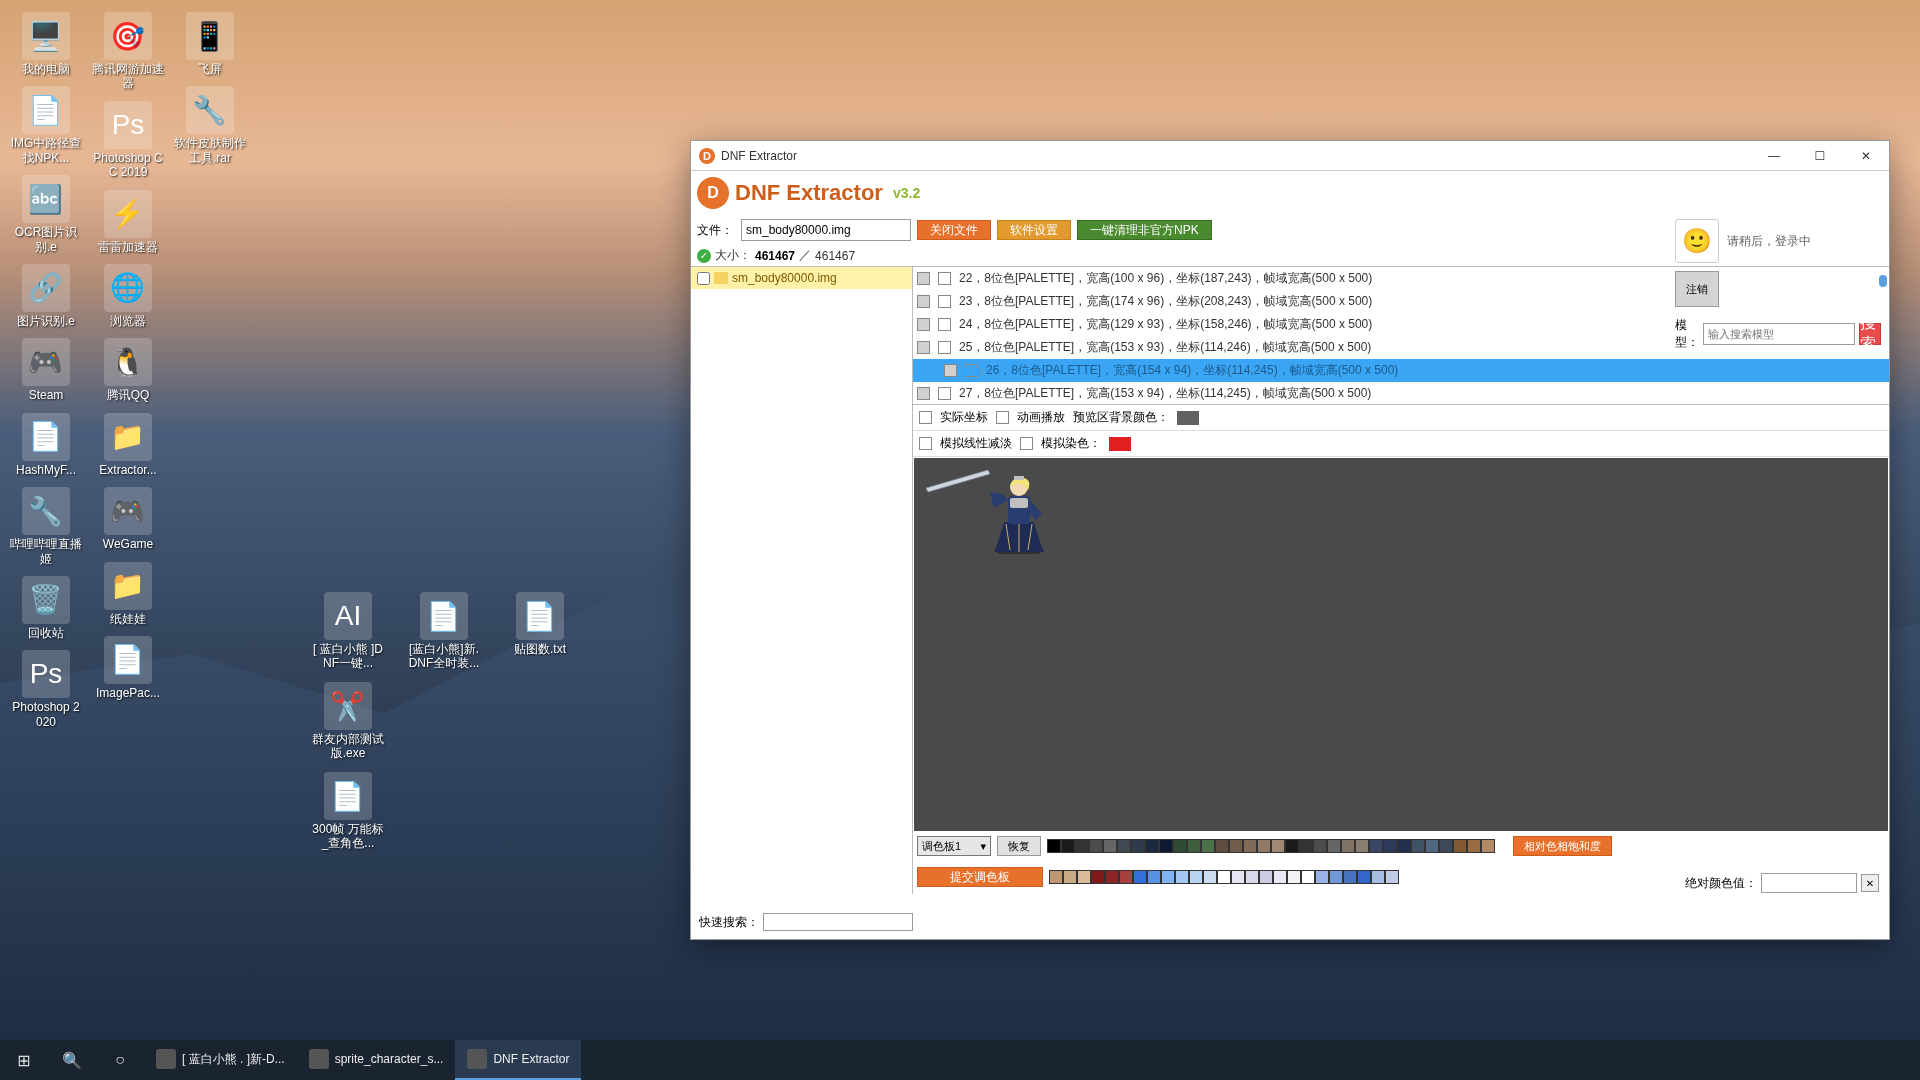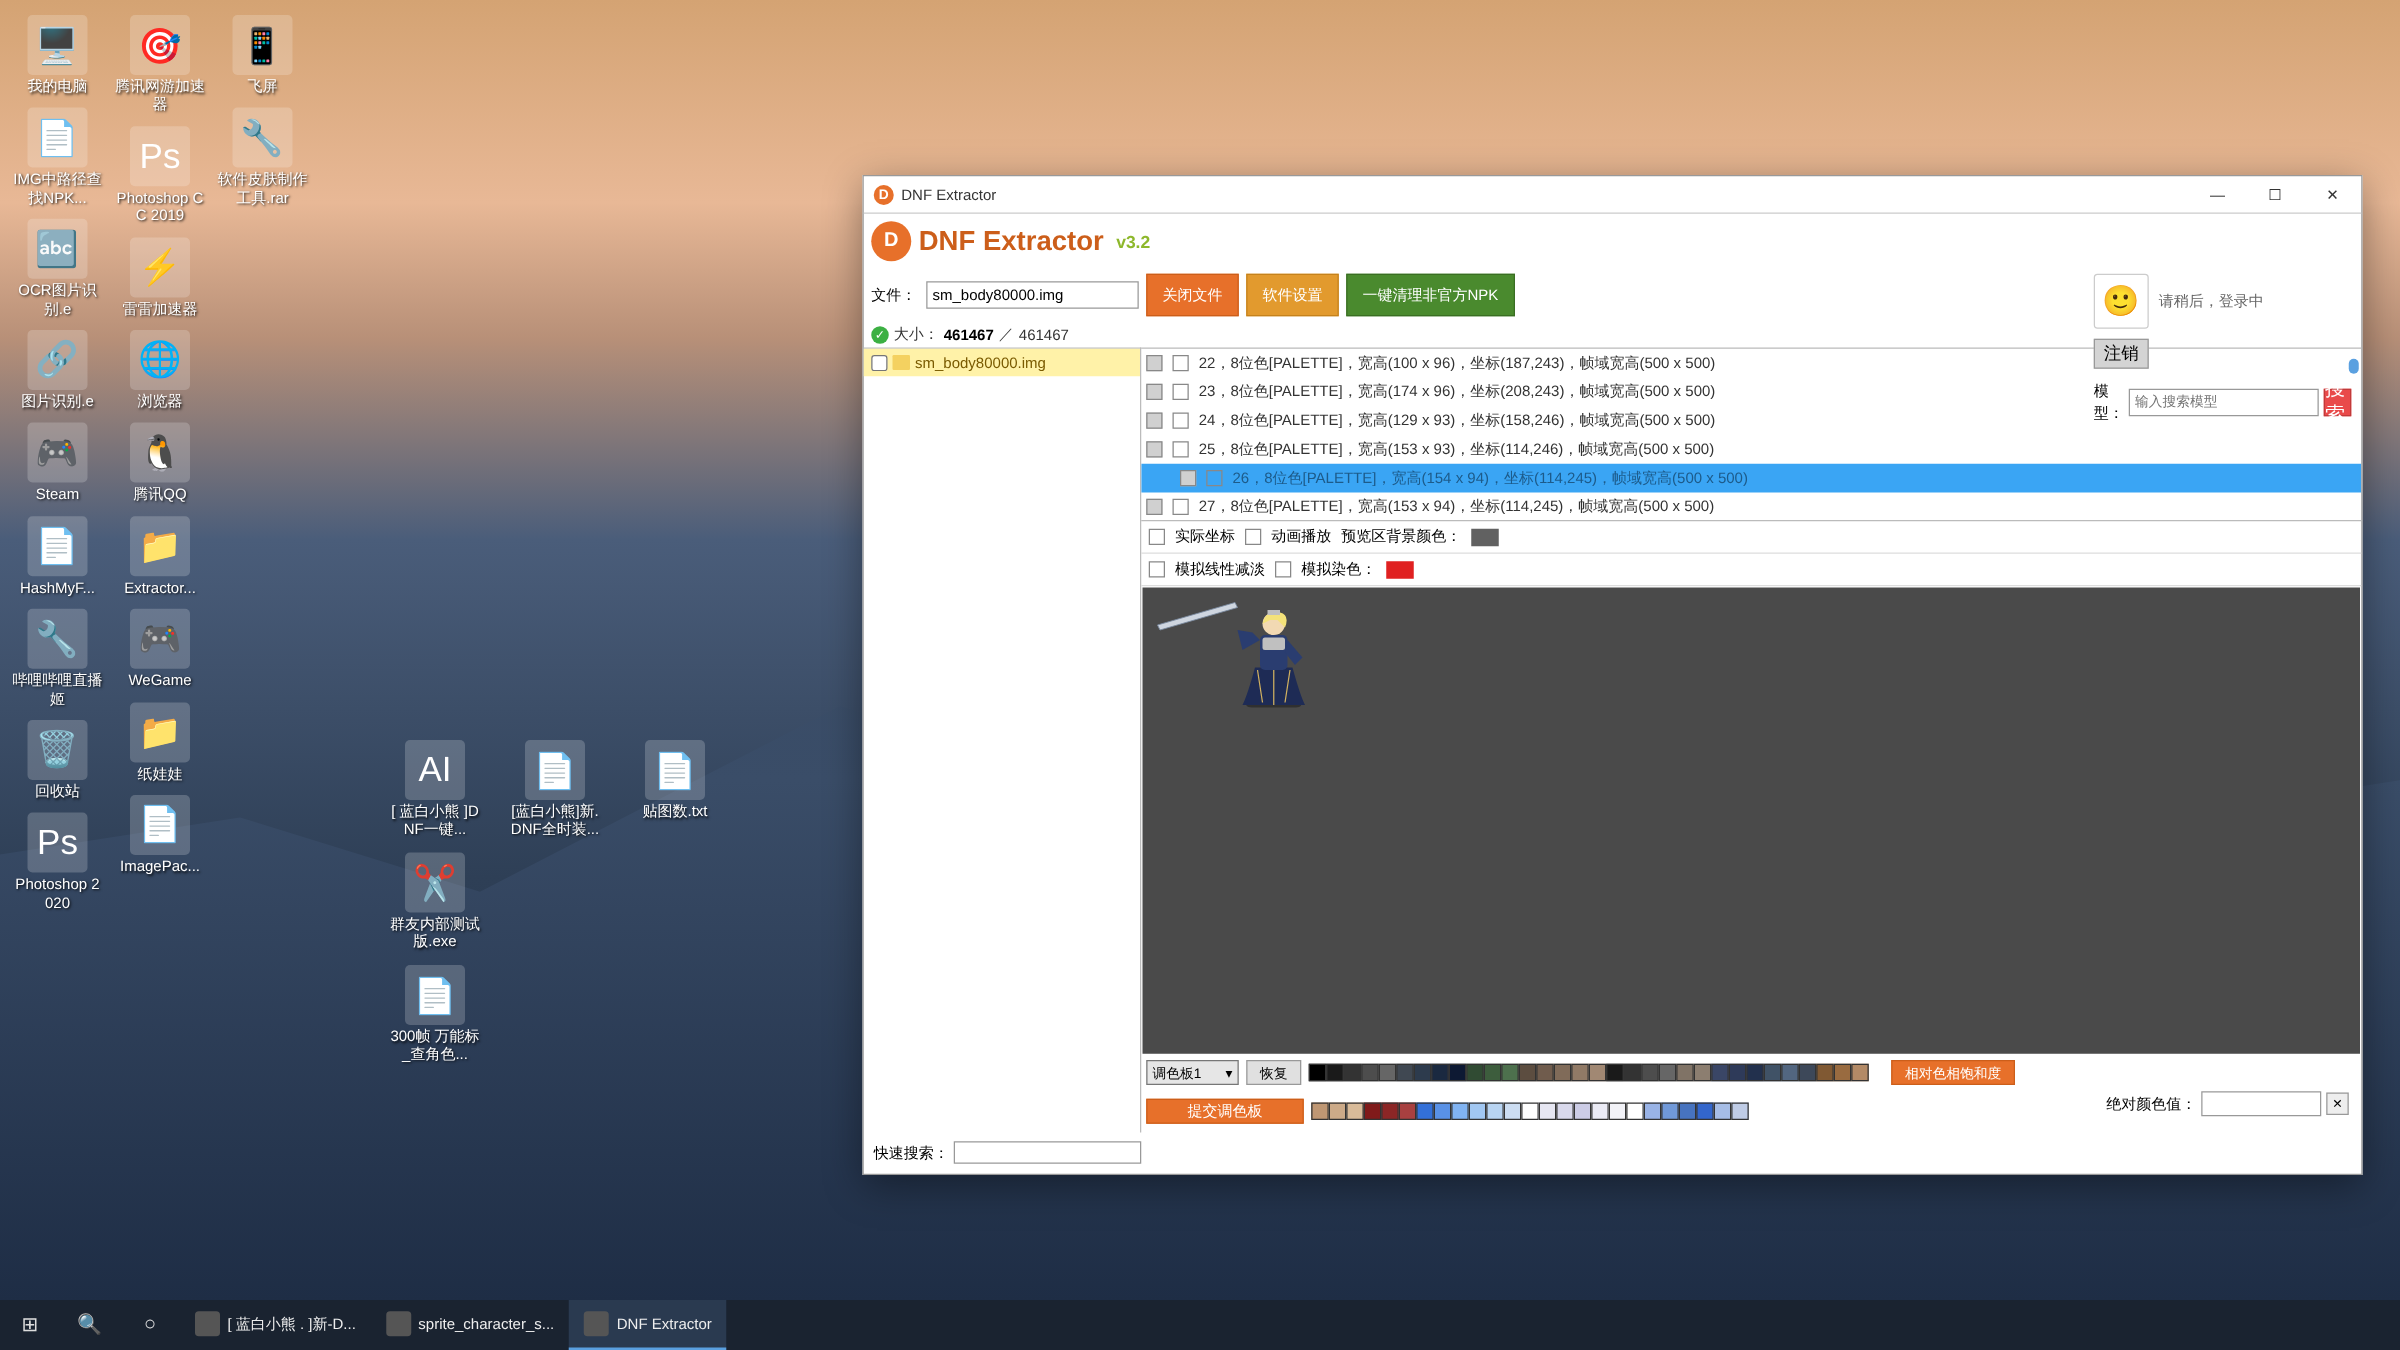--- a/index.html
+++ b/index.html
@@ -28,21 +28,21 @@
 .win-btn { width: 46px; height: 30px; display: flex; align-items: center; justify-content: center; font-size: 12px; color: #333; }
 
 .app-header { height: 44px; display: flex; align-items: center; gap: 6px; padding-left: 6px; }
 .logo-ico { width: 32px; height: 32px; background: #e7702a; border-radius: 50%; display: flex; align-items: center; justify-content: center; color: #fff; font-weight: bold; }
 .logo-text { font-size: 22px; font-weight: bold; color: #cc5e1a; }
 .logo-ver { font-size: 14px; color: #8eb82c; font-weight: bold; margin-left: 4px; }
 
 .toolbar { display: flex; align-items: center; gap: 6px; padding: 4px 6px; font-size: 12px; }
 .toolbar label { margin-right: 2px; }
 .file-input { height: 22px; width: 170px; border: 1px solid #999; padding: 0 4px; font-size: 12px; }
-.btn { height: 34px; padding: 0 12px; border: 1px solid #888; font-size: 12px; color: #fff; display: flex; align-items: center; }
+.btn { height: 20px; padding: 0 12px; border: 1px solid #888; font-size: 12px; color: #fff; display: flex; align-items: center; }
 .btn.orange { background: #e7702a; border-color: #cc5e1a; }
 .btn.yellow { background: #e29a2e; border-color: #c5821c; }
 .btn.green { background: #4a8a2e; border-color: #3a6e23; }
 
 .size-row { padding: 2px 6px; font-size: 12px; color: #333; display: flex; align-items: center; gap: 4px; }
 .size-row .ok { width: 14px; height: 14px; border-radius: 50%; background: #3cb043; display: flex; align-items: center; justify-content: center; color: #fff; font-size: 10px; }
 .size-row b { color: #000; }
 
 .body { display: flex; height: 628px; }
 .left-panel { width: 222px; border-right: 1px solid #bbb; border-top: 1px solid #bbb; }
@@ -77,21 +77,21 @@
 .palette2-row { height: 34px; display: flex; align-items: center; gap: 6px; padding: 0 4px; font-size: 12px; }
 .big-submit { width: 126px; height: 20px; background: #e7702a; color: #fff; border: 1px solid #cc5e1a; display: flex; align-items: center; justify-content: center; font-size: 12px; }
 
 .quick-search { position: absolute; bottom: 8px; left: 8px; display: flex; align-items: center; gap: 4px; font-size: 12px; }
 .quick-search input { width: 150px; height: 18px; border: 1px solid #999; }
 
 .side-panel { position: absolute; right: 8px; top: 78px; width: 206px; font-size: 12px; }
 .avatar-row { display: flex; align-items: center; gap: 8px; margin-bottom: 8px; }
 .avatar { width: 44px; height: 44px; border: 1px solid #ccc; background: #fff; border-radius: 3px; display: flex; align-items: center; justify-content: center; font-size: 24px; }
 .avatar-text { color: #666; }
-.logout-btn { height: 24px; width: 44px; background: #d4d4d4; border: 1px solid #999; font-size: 14px; display: flex; align-items: center; justify-content: center; margin-bottom: 10px; }
+.logout-btn { height: 36px; width: 44px; background: #d4d4d4; border: 1px solid #999; font-size: 11px; display: flex; align-items: center; justify-content: center; margin-bottom: 10px; }
 .model-row { display: flex; align-items: center; gap: 4px; }
 .model-in { flex: 1; height: 22px; border: 1px solid #999; padding: 0 4px; font-size: 11px; color: #888; }
 .search-btn { height: 22px; width: 40px; background: #e94a4a; color: #fff; border: 1px solid #c23a3a; display: flex; align-items: center; justify-content: center; font-size: 16px; }
 .abs-color { position: absolute; bottom: 46px; right: 10px; font-size: 12px; display: flex; align-items: center; gap: 4px; }
 .abs-in { width: 96px; height: 20px; border: 1px solid #999; }
 .abs-x { width: 18px; height: 18px; border: 1px solid #999; background: #eee; display: flex; align-items: center; justify-content: center; font-size: 10px; }
 </style>
 </head>
 <body>
 

